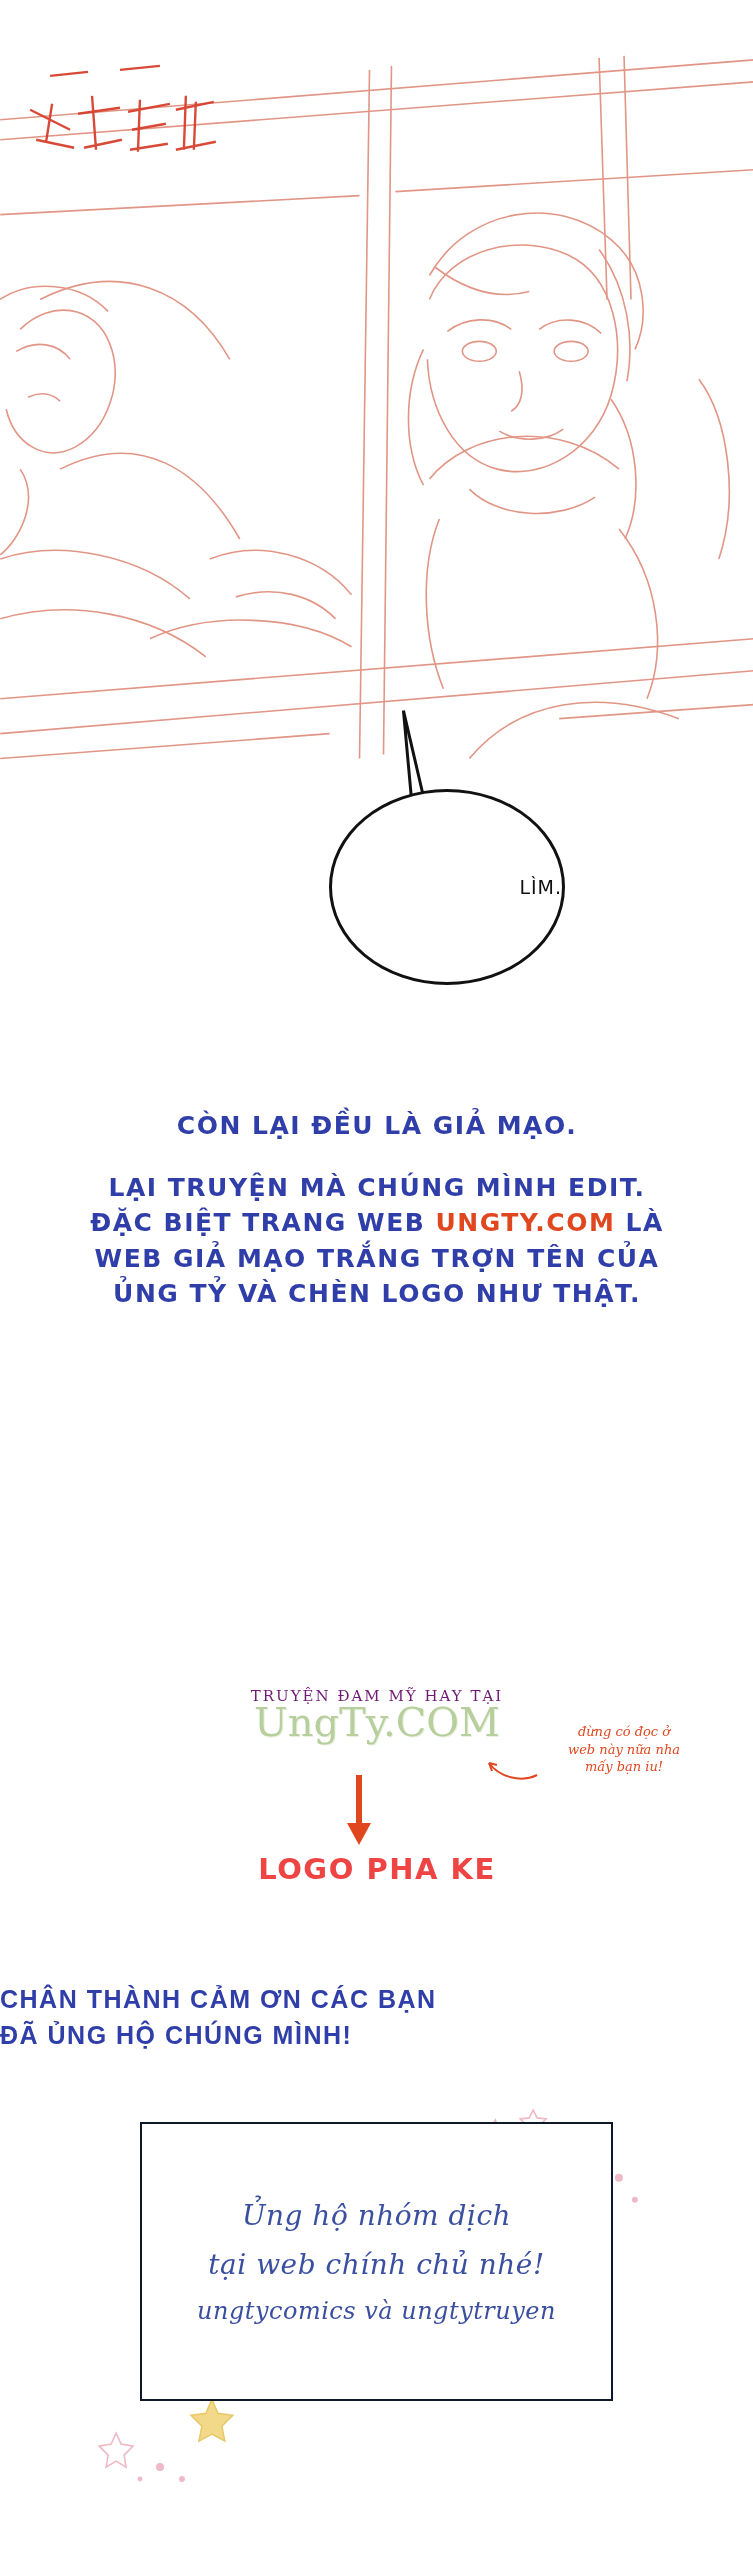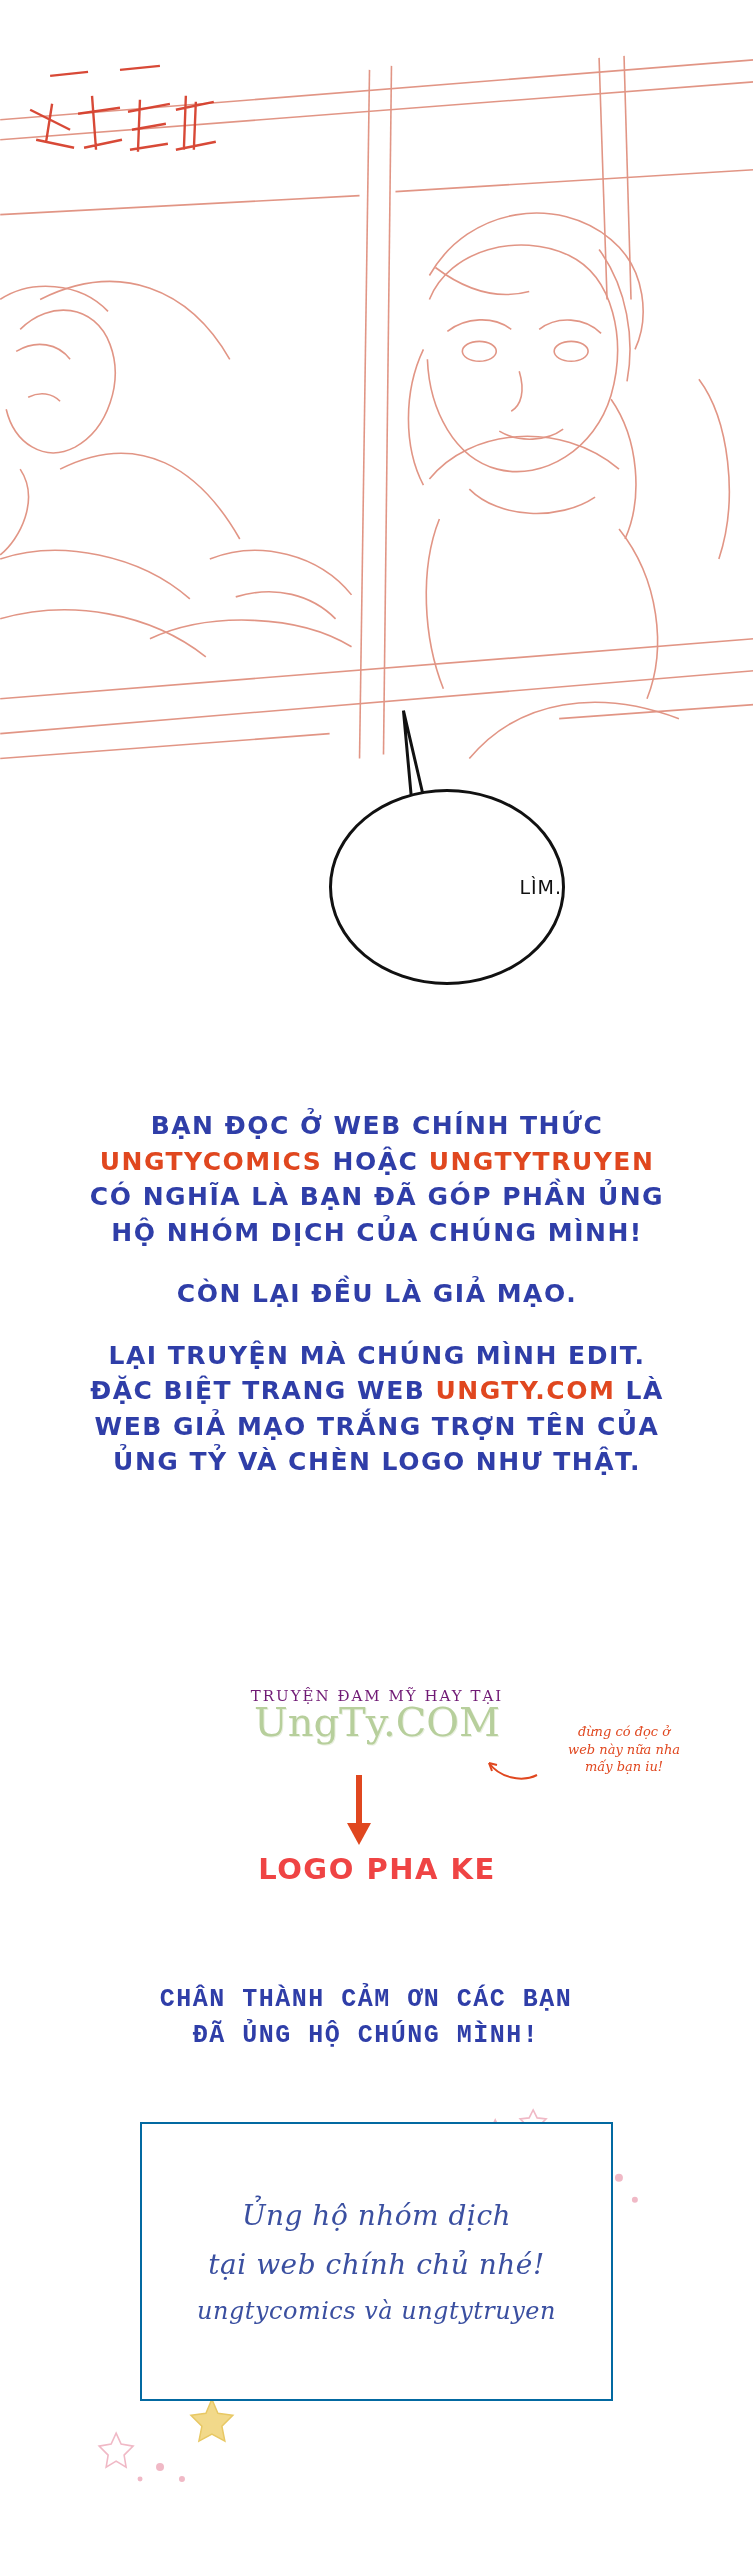--- a/index.html
+++ b/index.html
@@ -147,35 +147,34 @@
     letter-spacing: 1.5px;
     color: #ef4444;
   }
 
   
   .thanks {
     position: absolute;
     left: 0;
     top: 1982px;
     width: 732px;
-    text-align: center;
-    font-family: Liberation Mono, monospace;
+    font-family: Liberation Sans, sans-serif;
     font-weight: bold;
     letter-spacing: 1.5px;
     line-height: 1.42;
   }
 
   
   .support-box {
     position: absolute;
     left: 140px;
     top: 2122px;
     width: 469px;
     height: 275px;
-    border: 2px solid #0369a1;
+    border: 2px solid #0f172a;
     background: #ffffff;
   }
   .support-inner {
     position: absolute;
     left: 0;
     top: 0;
     width: 469px;
     height: 275px;
     display: flex;
     flex-direction: column;
@@ -273,28 +272,20 @@
     </g>
   </svg>
 
   <div class="bubble">
     <span class="bubble-text">LÌM.</span>
   </div>
 </div>
 
 <div class="notice">
 
-  <div class="para">
-    <div class="ln">BẠN ĐỌC Ở WEB CHÍNH THỨC</div>
-    <div class="ln">
-      <span class="hl">UNGTYCOMICS</span><span> HOẬC </span><span class="hl">UNGTYTRUYEN</span>
-    </div>
-    <div class="ln">CÓ NGHĨA LÀ BẠN ĐÃ GÓP PHẦN ỦNG</div>
-    <div class="ln">HỘ NHÓM DỊCH CỦA CHÚNG MÌNH!</div>
-  </div>
 
   <div class="para">
     <div class="ln">CÒN LẠI ĐỀU LÀ GIẢ MẠO.</div>
   </div>
 
   <div class="para">
     <div class="ln">LẠI TRUYỆN MÀ CHÚNG MÌNH EDIT.</div>
     <div class="ln">
       <span>ĐẶC BIỆT TRANG WEB </span><span class="hl">UNGTY.COM</span><span> LÀ</span>
     </div>

